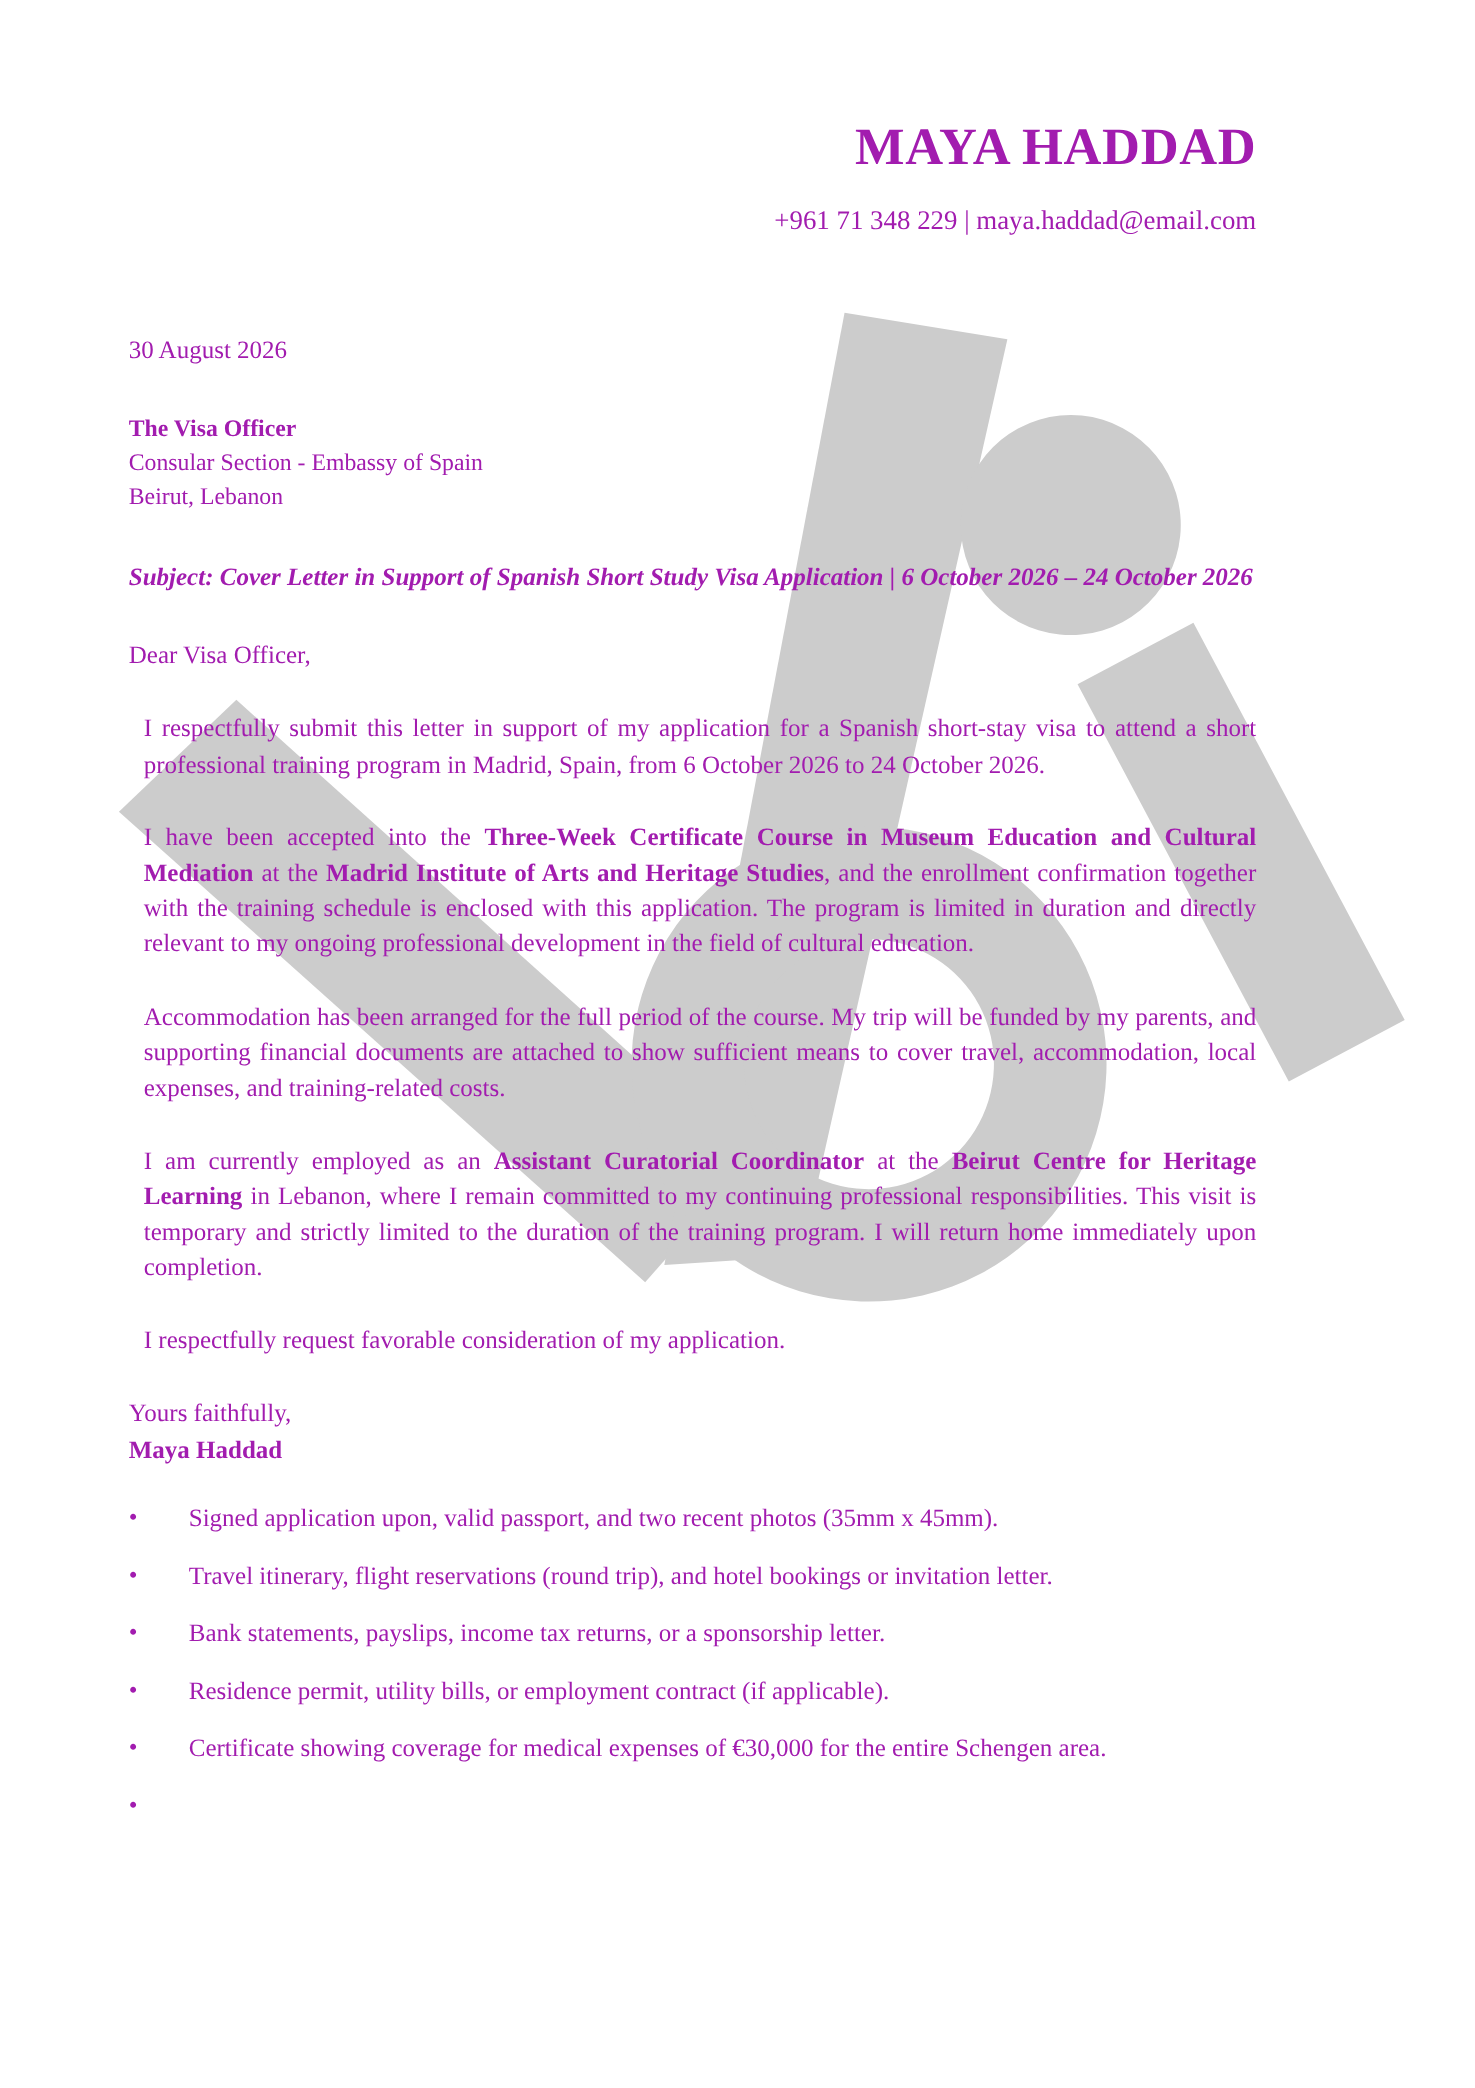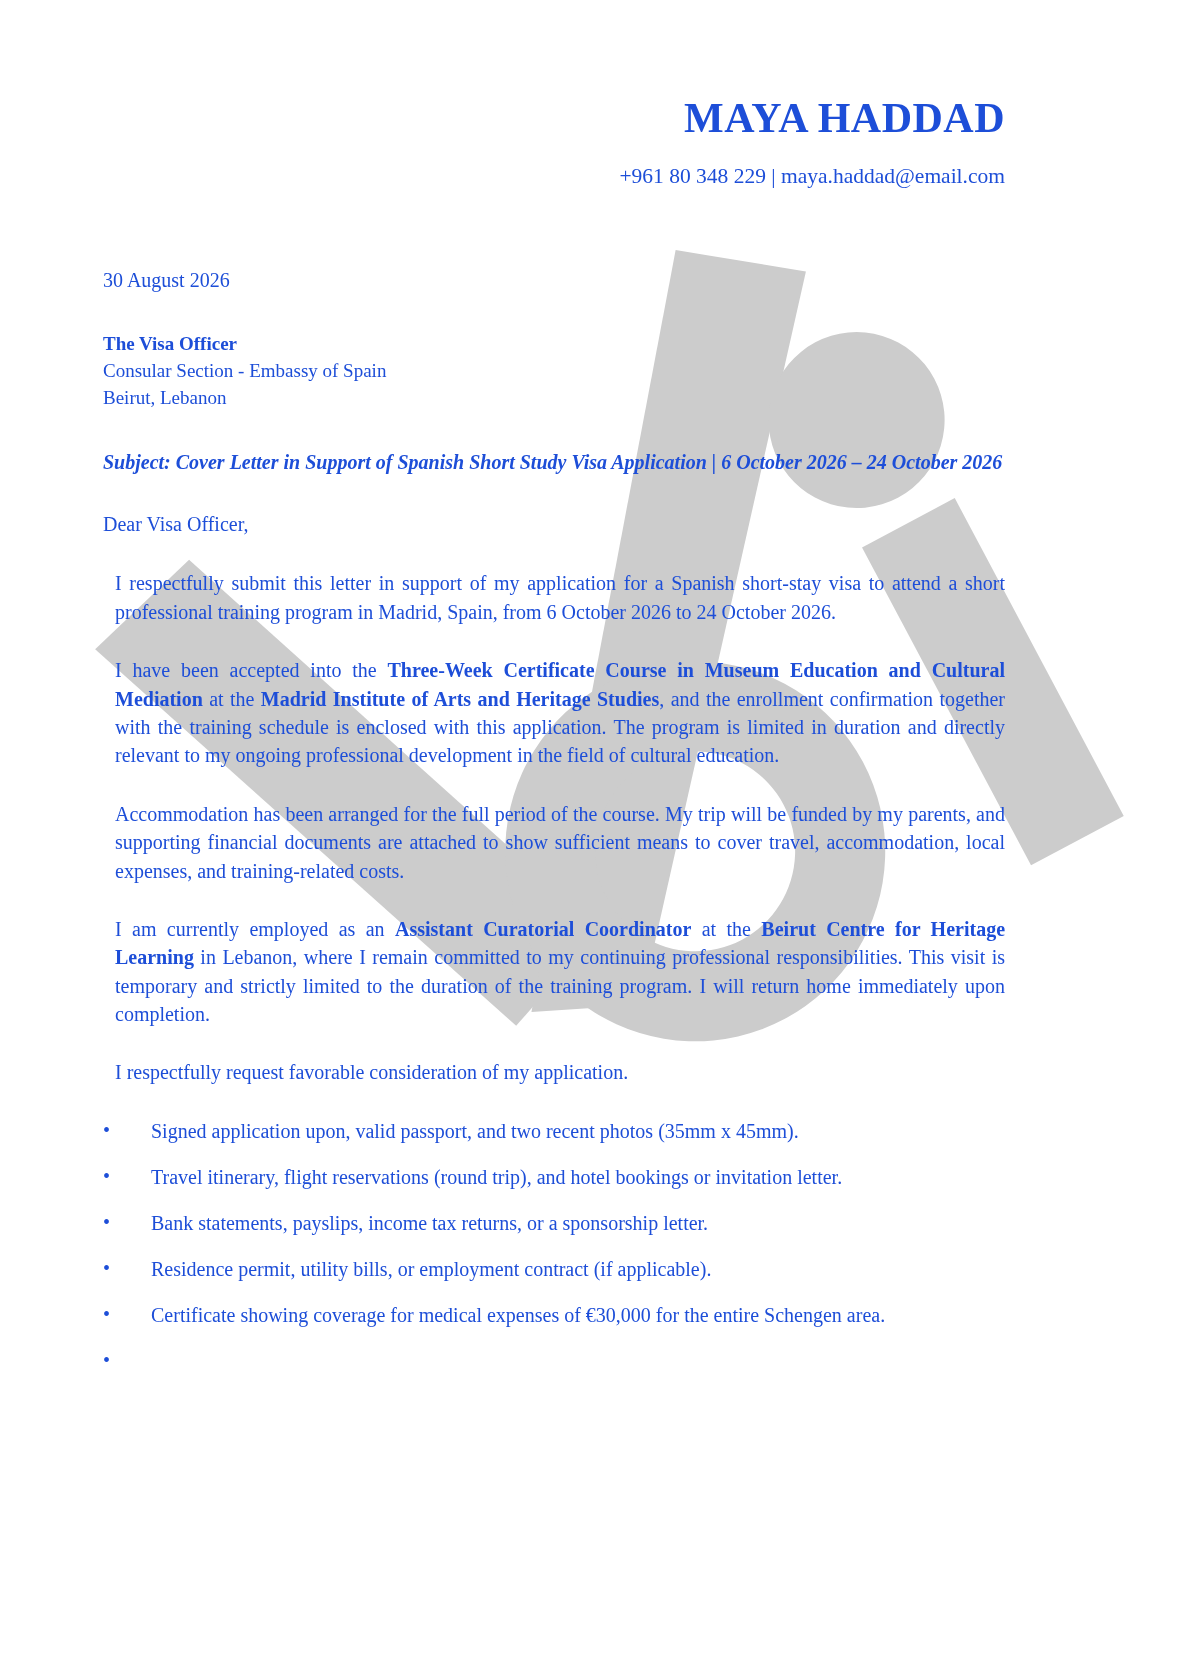--- a/index.html
+++ b/index.html
@@ -7,21 +7,21 @@
     padding: 0;
     background: #ffffff;
   }
   .page {
     position: relative;
     width: 1180px;
     height: 1670px;
     background: #ffffff;
     overflow: hidden;
     font-family: "Liberation Serif", "DejaVu Serif", serif;
-    color: #1d4ed8;
+    color: #a21caf;
   }
   
   .watermark {
     position: absolute;
     left: 0;
     top: 0;
     width: 1180px;
     height: 1670px;
     pointer-events: none;
     z-index: 0;
@@ -148,21 +148,21 @@
 
         <circle cx="985" cy="585" r="88"></circle>
       </g>
     </svg>
   </div>
 
   <div class="content">
 
     <header class="letterhead">
       <h1 class="lh-name">MAYA HADDAD</h1>
-      <p class="lh-line">+961 80 348 229 | maya.haddad@email.com</p>
+      <p class="lh-line">+961 71 348 229 | maya.haddad@email.com</p>
     </header>
 
     <div class="body-wrap">
       <div class="spacer-top"></div>
 
       <div class="date">30 August 2026</div>
 
       <div class="recipient">
         <div class="bold">The Visa Officer</div>
         <div>Consular Section - Embassy of Spain</div>
@@ -180,20 +180,24 @@
       </p>
 
       <p class="para">Accommodation has been arranged for the full period of the course. My trip will be funded by my parents, and supporting financial documents are attached to show sufficient means to cover travel, accommodation, local expenses, and training-related costs.</p>
 
       <p class="para">
         <span>I am currently employed as an </span><b>Assistant Curatorial Coordinator</b><span> at the </span><b>Beirut Centre for Heritage Learning</b><span> in Lebanon, where I remain committed to my continuing professional responsibilities. This visit is temporary and strictly limited to the duration of the training program. I will return home immediately upon completion.</span>
       </p>
 
       <p class="para">I respectfully request favorable consideration of my application.</p>
 
+      <div class="closing">
+        <div>Yours faithfully,</div>
+        <div class="sig-name">Maya Haddad</div>
+      </div>
 
       <ul class="checklist">
         <li>
           <span class="bullet">•</span>
           <span>Signed application upon, valid passport, and two recent photos (35mm x 45mm).</span>
         </li>
         <li>
           <span class="bullet">•</span>
           <span>Travel itinerary, flight reservations (round trip), and hotel bookings or invitation letter.</span>
         </li>

